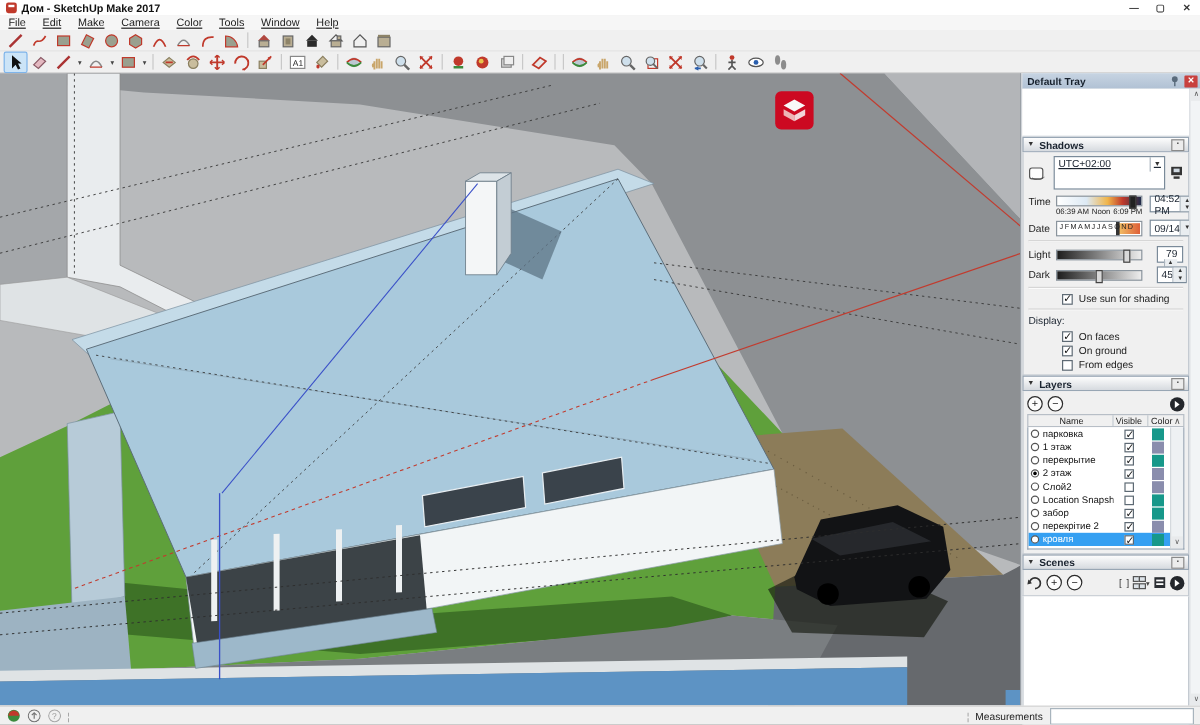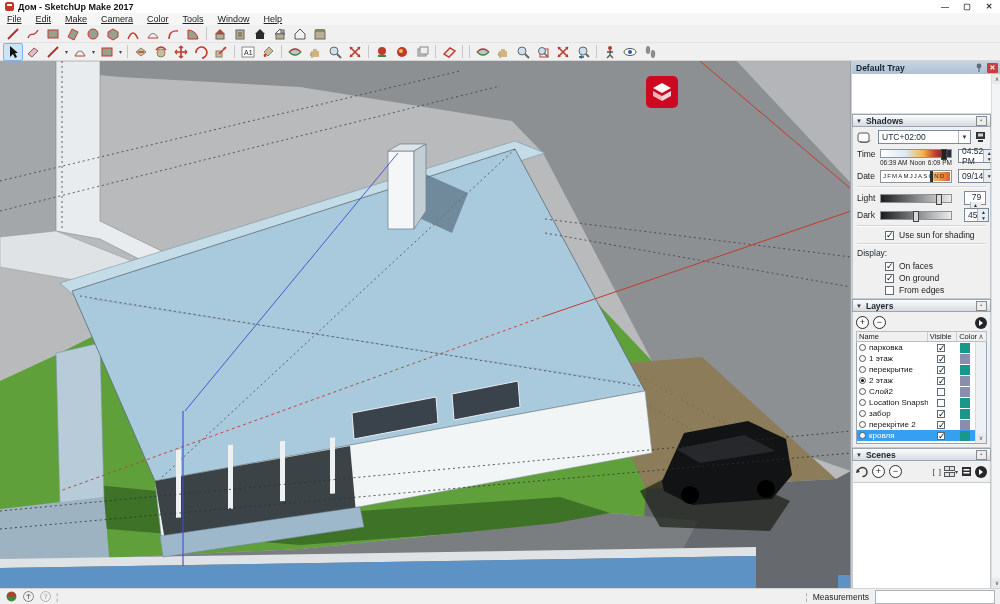--- a/index.html
+++ b/index.html
@@ -39,21 +39,21 @@
   .traybody{position:absolute;left:0;top:13px;width:139px;height:514px;background:#f0f0f0;}
   .trayscroll{position:absolute;left:139px;top:13px;width:10px;height:514px;background:#f2f4f6;border-left:1px solid #d9dde1;}
   .sarr{position:absolute;left:0;width:10px;height:10px;font-size:6px;line-height:10px;text-align:center;color:#555;background:#e8eaec;}
   .whitegap{height:39px;background:#ffffff;border-bottom:1px solid #d8dce0;}
   .sec-h{height:13px;background:linear-gradient(#fdfdfd,#d6dadf);border:1px solid #98a6b4;display:flex;align-items:center;padding:0 3px;font-size:8.5px;font-weight:bold;color:#1b2430;box-sizing:border-box;}
   .sec-h .tri{font-size:6px;margin-right:4px;color:#333;}
   .detach{margin-left:auto;width:9px;height:8px;border:1px solid #8a8a8a;background:#ececec;font-size:5px;line-height:7px;text-align:center;color:#555;}
   .secbody{background:#f0f0f0;border:1px solid #c4cad1;border-top:none;box-sizing:border-box;padding:3px 4px;}
   .row{display:flex;align-items:center;margin-bottom:3px;}
   .lbl{width:23px;font-size:8.5px;color:#222;flex:none;}
-  .selectbox{height:14px;background:#fff;border:1px solid #7a8a99;display:flex;align-items:center;font-size:8.5px;padding-left:3px;box-sizing:border-box;}
+  .selectbox{height:28px;background:#fff;border:1px solid #7a8a99;display:flex;align-items:flex-start;font-size:8.5px;padding-left:3px;box-sizing:border-box;text-decoration:underline;}
   .selarr{margin-left:auto;width:11px;height:12px;border-left:1px solid #aab4bd;font-size:6px;display:flex;align-items:center;justify-content:center;color:#333;}
   .slider{position:relative;height:9px;border:1px solid #8a949d;box-sizing:border-box;flex:none;}
   .thumb{position:absolute;top:-1px;width:4px;height:9px;background:#d9d9d9;border:1px solid #444;}
   .timegrad{background:linear-gradient(to right,#ffffff,#dce9f4 35%,#f0b54a 60%,#c0392b 78%,#1c2b4a 100%);}
   .lightgrad{background:linear-gradient(to right,#1d1d1d,#ededed);}
   .months{height:13px;background:#fff;border:1px solid #8a949d;font-size:6px;letter-spacing:1.2px;display:flex;align-items:center;padding-left:2px;color:#222;position:relative;box-sizing:border-box;flex:none;overflow:hidden;}
   .months .redseg{position:absolute;right:1px;top:1px;bottom:1px;width:26%;background:linear-gradient(to right,#f0b54a,#d84315);opacity:.85;}
   .months .mthumb{position:absolute;top:0;width:3px;height:12px;background:#333;}
   .mlabels{position:relative;z-index:2;}
   .sublab{display:flex;justify-content:space-between;font-size:6.5px;color:#222;margin-top:1px;}
@@ -617,21 +617,21 @@
         <span>Layers</span>
         <span class="detach">▪</span>
       </div>
       <div class="secbody" style="padding:2px 3px 3px;">
         <div class="ltb">
           <span class="circbtn">+</span>
           <span class="circbtn">−</span>
           <span class="darkarr"></span>
         </div>
         <div class="colhdr">
-          <span style="width:72px;">Name</span>
+          <span style="width:72px;text-align:center;">Name</span>
           <span style="width:30px;">Visible</span>
           <span style="width:19px;border-right:none;">Color</span>
           <span style="width:10px;border:none;text-align:center;color:#555;padding:0;">∧</span>
         </div>
         <div class="laylist">
           <div style="margin-right:10px;">
             <div class="lrow">
                 <span class="radio"></span>
                 <span class="lname">парковка</span>
                 <span class="lvis">

